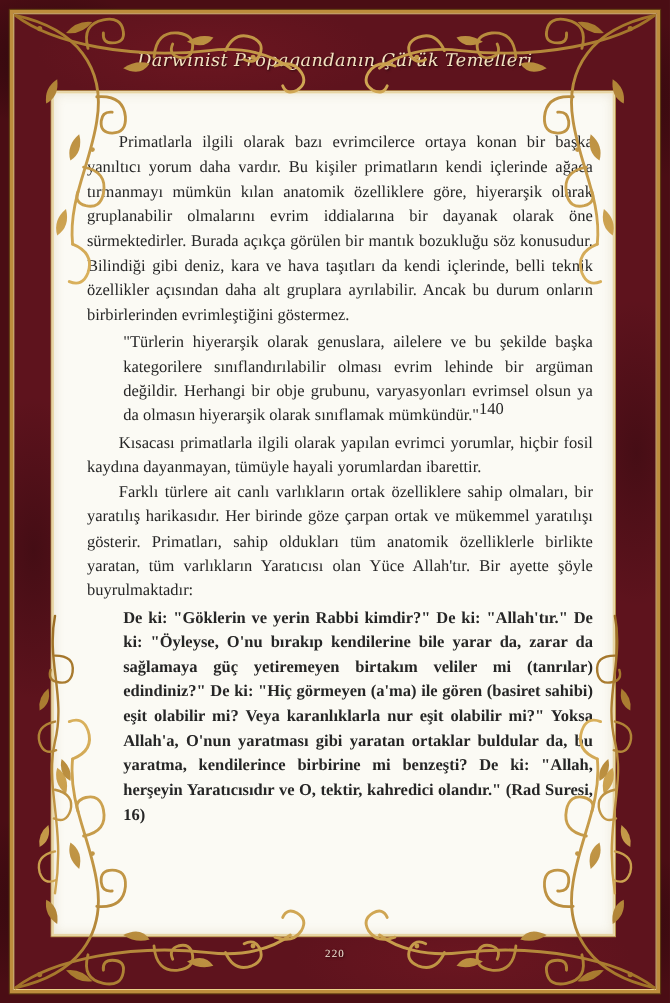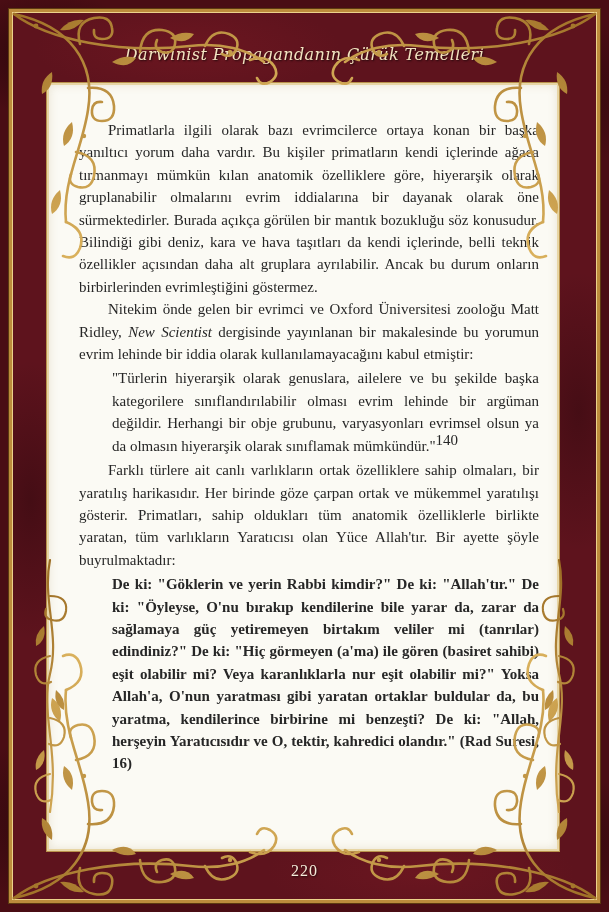--- a/index.html
+++ b/index.html
@@ -54,21 +54,21 @@
     font-style: italic;
     font-size: 16px;
     letter-spacing: .4px;
     color: #f2e3c0;
     text-shadow: 1px 1px 2px rgba(0,0,0,.65);
   }
   .page-number {
     position: absolute; left: 0; right: 0; top: 862px;
     text-align: center;
     z-index: 4;
-    font-size: 16px;
+    font-size: 10px;
     letter-spacing: 1px;
     color: #f4ecda;
     text-shadow: 1px 1px 2px rgba(0,0,0,.6);
   }
   
   .text-column {
     position: absolute; left: 30px; right: 18px; top: 34px;
     color: #262626;
     font-size: 15px;
     line-height: 22.4px;
@@ -91,22 +91,22 @@
 
 <div class="outer-texture"></div>
 <div class="inner-band"></div>
 <div class="gold-outline"></div>
 
 <div class="header-title">Darwinist Propagandanın Çürük Temelleri</div>
 
 <div class="white-page">
   <div class="text-column">
       <p class="body-indent">Primatlarla ilgili olarak bazı evrimcilerce ortaya konan bir başka yanıltıcı yorum daha vardır. Bu kişiler primatların kendi içlerinde ağaca tırmanmayı mümkün kılan anatomik özelliklere göre, hiyerarşik olarak gruplanabilir olmalarını evrim iddialarına bir dayanak olarak öne sürmektedirler. Burada açıkça görülen bir mantık bozukluğu söz konusudur. Bilindiği gibi deniz, kara ve hava taşıtları da kendi içlerinde, belli teknik özellikler açısından daha alt gruplara ayrılabilir. Ancak bu durum onların birbirlerinden evrimleştiğini göstermez.</p>
-      <p class="body-indent">Nitekim önde gelen bir evrimci ve Oxford Üniversitesi zooloğu Matt Ridley, <i>New Scientist</i> dergisinde yayınlanan bir makalesinde bu yorumun evrim lehinde bir iddia olarak kullanılamayacağını kabul etmiştir:</p>
       <p class="quote">"Türlerin hiyerarşik olarak genuslara, ailelere ve bu şekilde başka kategorilere sınıflandırılabilir olması evrim lehinde bir argüman değildir. Herhangi bir obje grubunu, varyasyonları evrimsel olsun ya da olmasın hiyerarşik olarak sınıflamak mümkündür."<sup>140</sup></p>
+      <p class="body-indent">Kısacası primatlarla ilgili olarak yapılan evrimci yorumlar, hiçbir fosil kaydına dayanmayan, tümüyle hayali yorumlardan ibarettir.</p>
       <p class="body-indent">Farklı türlere ait canlı varlıkların ortak özelliklere sahip olmaları, bir yaratılış harikasıdır. Her birinde göze çarpan ortak ve mükemmel yaratılışı gösterir. Primatları, sahip oldukları tüm anatomik özelliklerle birlikte yaratan, tüm varlıkların Yaratıcısı olan Yüce Allah'tır. Bir ayette şöyle buyrulmaktadır:</p>
       <p class="quote-bold">De ki: "Göklerin ve yerin Rabbi kimdir?" De ki: "Allah'tır." De ki: "Öyleyse, O'nu bırakıp kendilerine bile yarar da, zarar da sağlamaya güç yetiremeyen birtakım veliler mi (tanrılar) edindiniz?" De ki: "Hiç görmeyen (a'ma) ile gören (basiret sahibi) eşit olabilir mi? Veya karanlıklarla nur eşit olabilir mi?" Yoksa Allah'a, O'nun yaratması gibi yaratan ortaklar buldular da, bu yaratma, kendilerince birbirine mi benzeşti? De ki: "Allah, herşeyin Yaratıcısıdır ve O, tektir, kahredici olandır." (Rad Suresi, 16)</p>
     </div>
 </div>
 
 <div class="page-number">220</div>
 
 <svg class="ornaments" width="609" height="912" viewBox="0 0 609 912" aria-hidden="true">
   <defs>
     <linearGradient id="gg" x1="0" y1="0" x2="609" y2="912" gradientUnits="userSpaceOnUse">

